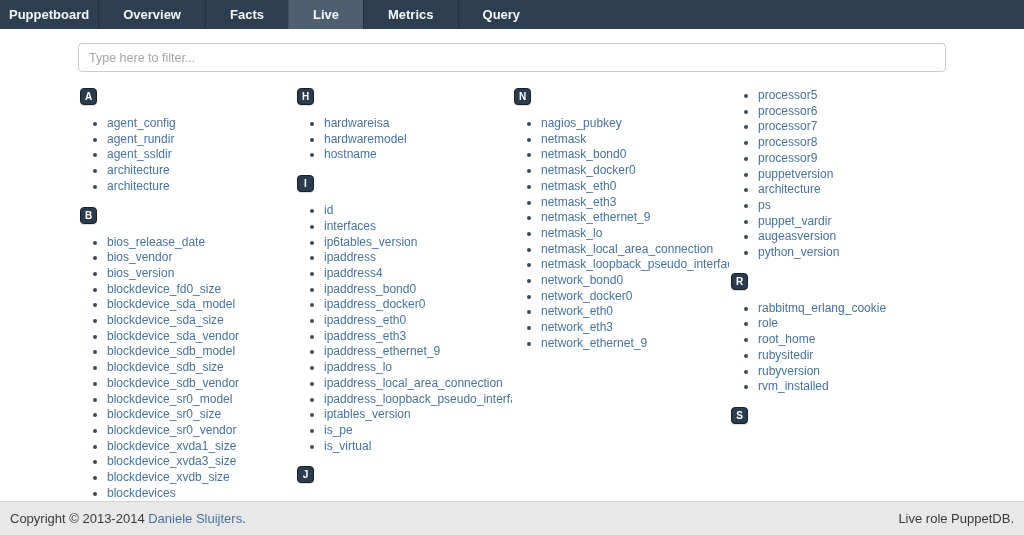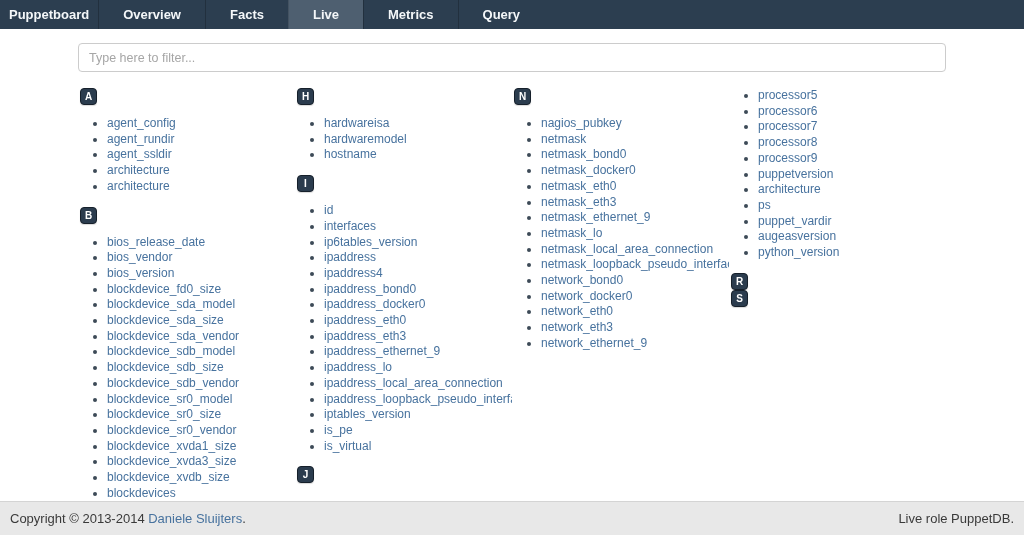--- a/index.html
+++ b/index.html
@@ -228,20 +228,28 @@
           <li><a href="#" class="fact-link">processor8</a></li>
           <li><a href="#" class="fact-link">processor9</a></li>
           <li><a href="#" class="fact-link">puppetversion</a></li>
           <li><a href="#" class="fact-link">architecture</a></li>
           <li><a href="#" class="fact-link">ps</a></li>
           <li><a href="#" class="fact-link">puppet_vardir</a></li>
           <li><a href="#" class="fact-link">augeasversion</a></li>
           <li><a href="#" class="fact-link">python_version</a></li>
         </ul>
         <div class="letter-badge">R</div>
+        <ul class="fact-list">
+          <li><a href="#" class="fact-link">rabbitmq_erlang_cookie</a></li>
+          <li><a href="#" class="fact-link">role</a></li>
+          <li><a href="#" class="fact-link">root_home</a></li>
+          <li><a href="#" class="fact-link">rubysitedir</a></li>
+          <li><a href="#" class="fact-link">rubyversion</a></li>
+          <li><a href="#" class="fact-link">rvm_installed</a></li>
+        </ul>
         <div class="letter-badge">S</div>
       </div>
     </div>
 </div>
 
 <footer class="footer">
   <div>
     <span>Copyright © 2013-2014 </span><a href="#">Daniele Sluijters</a><span>.</span>
   </div>
   <div>Live role PuppetDB.</div>

